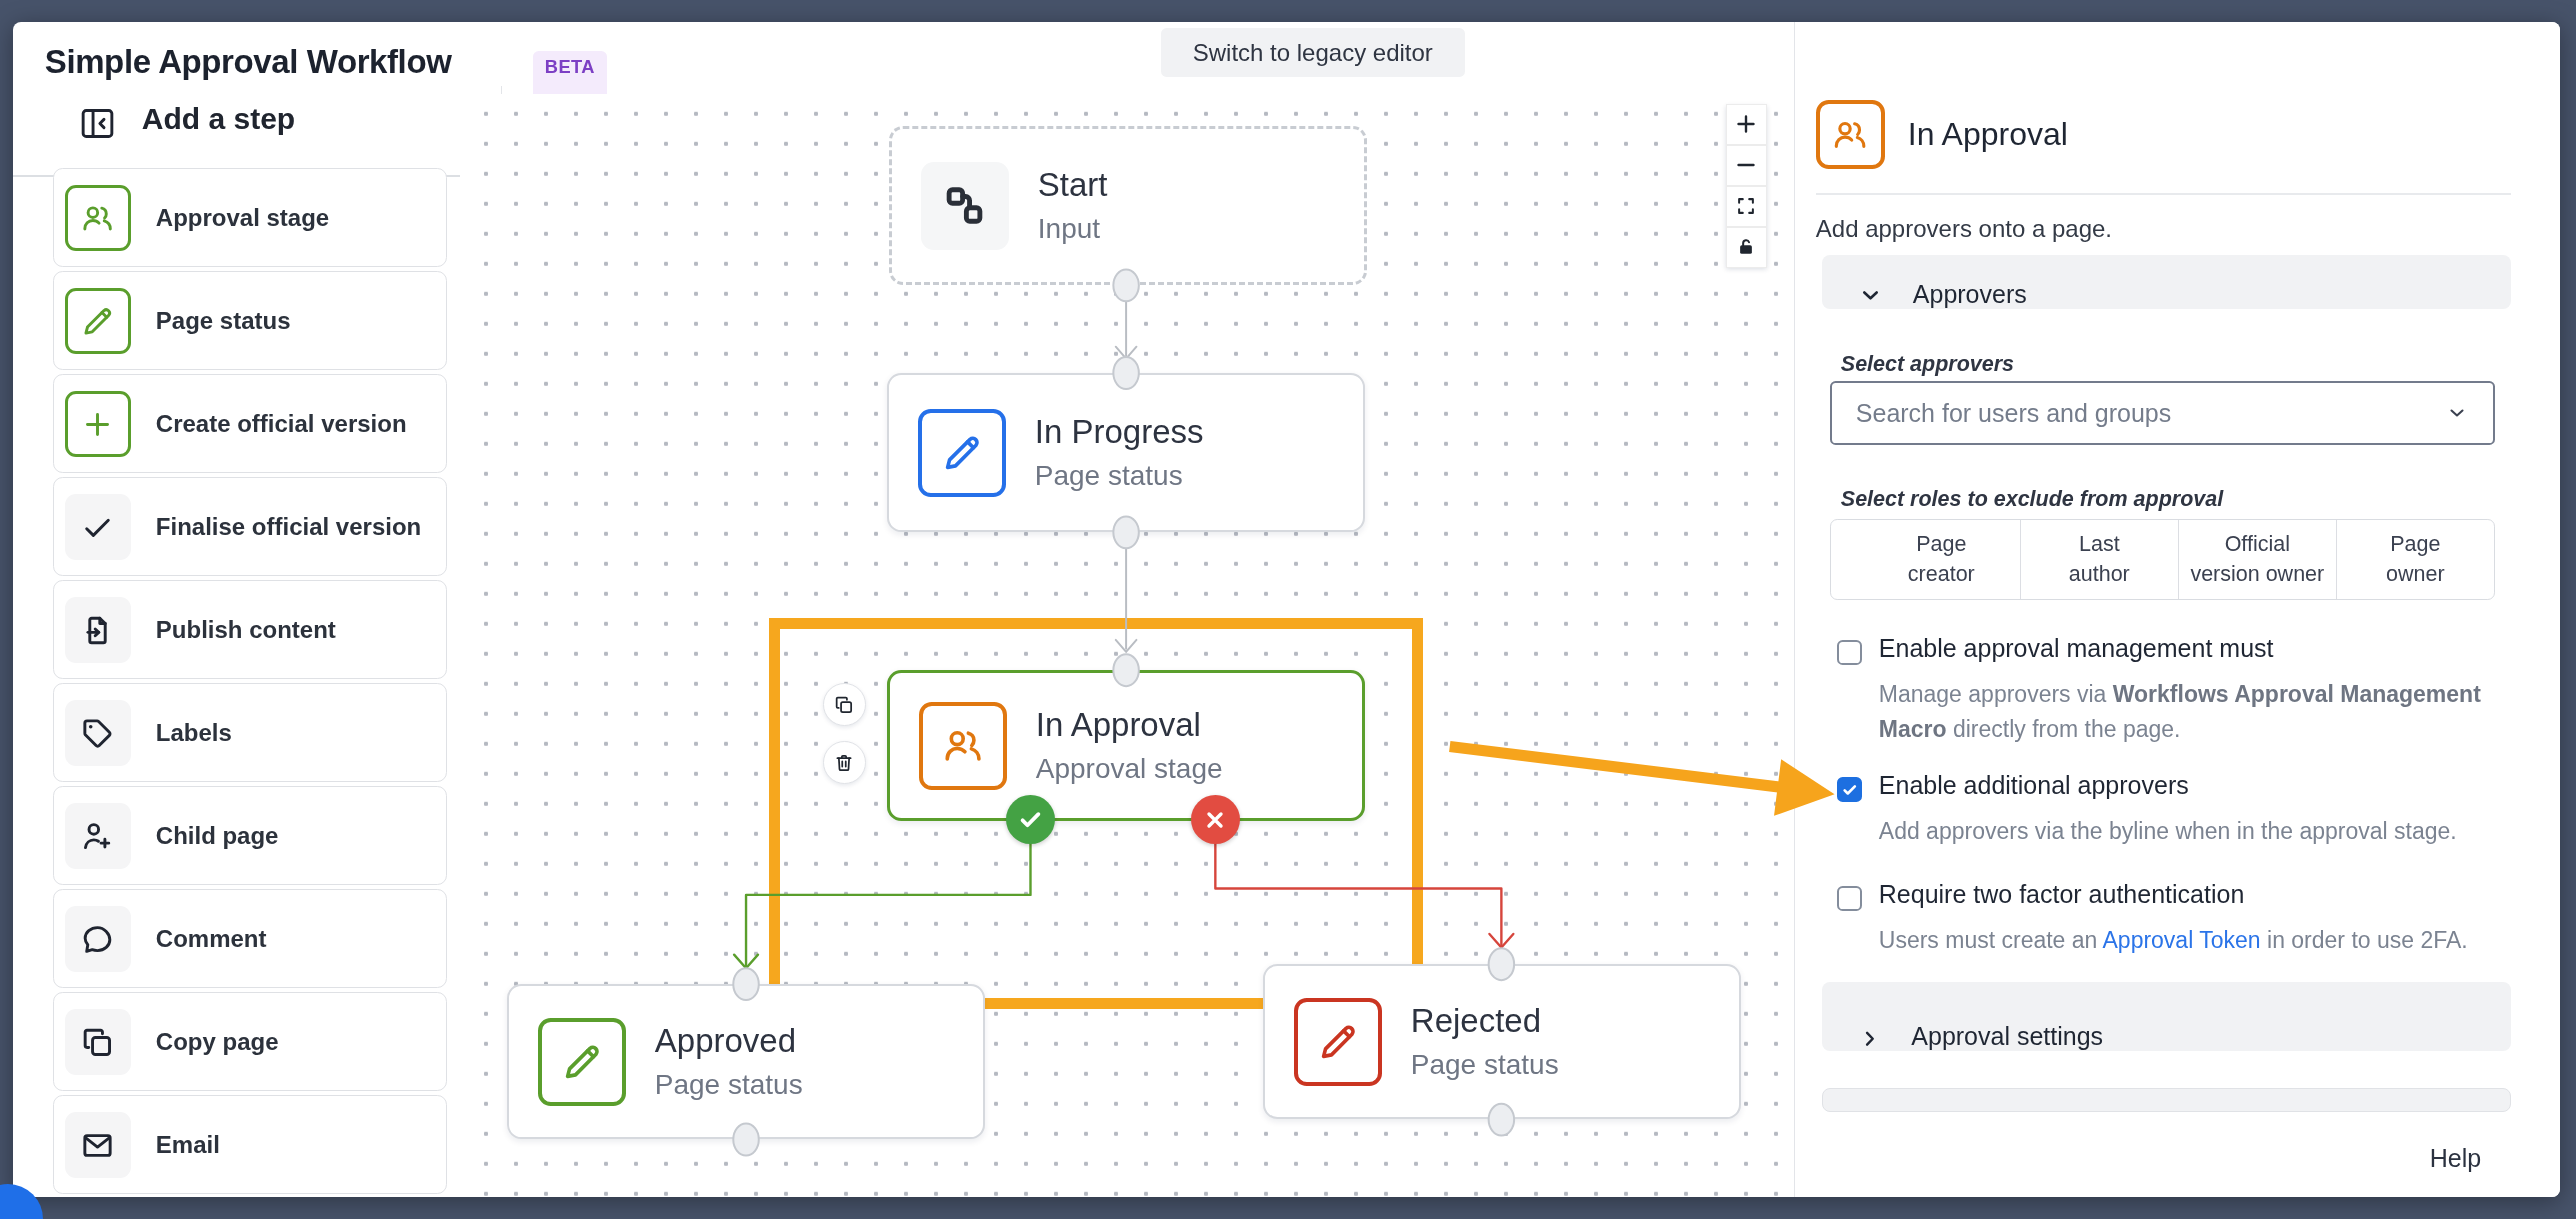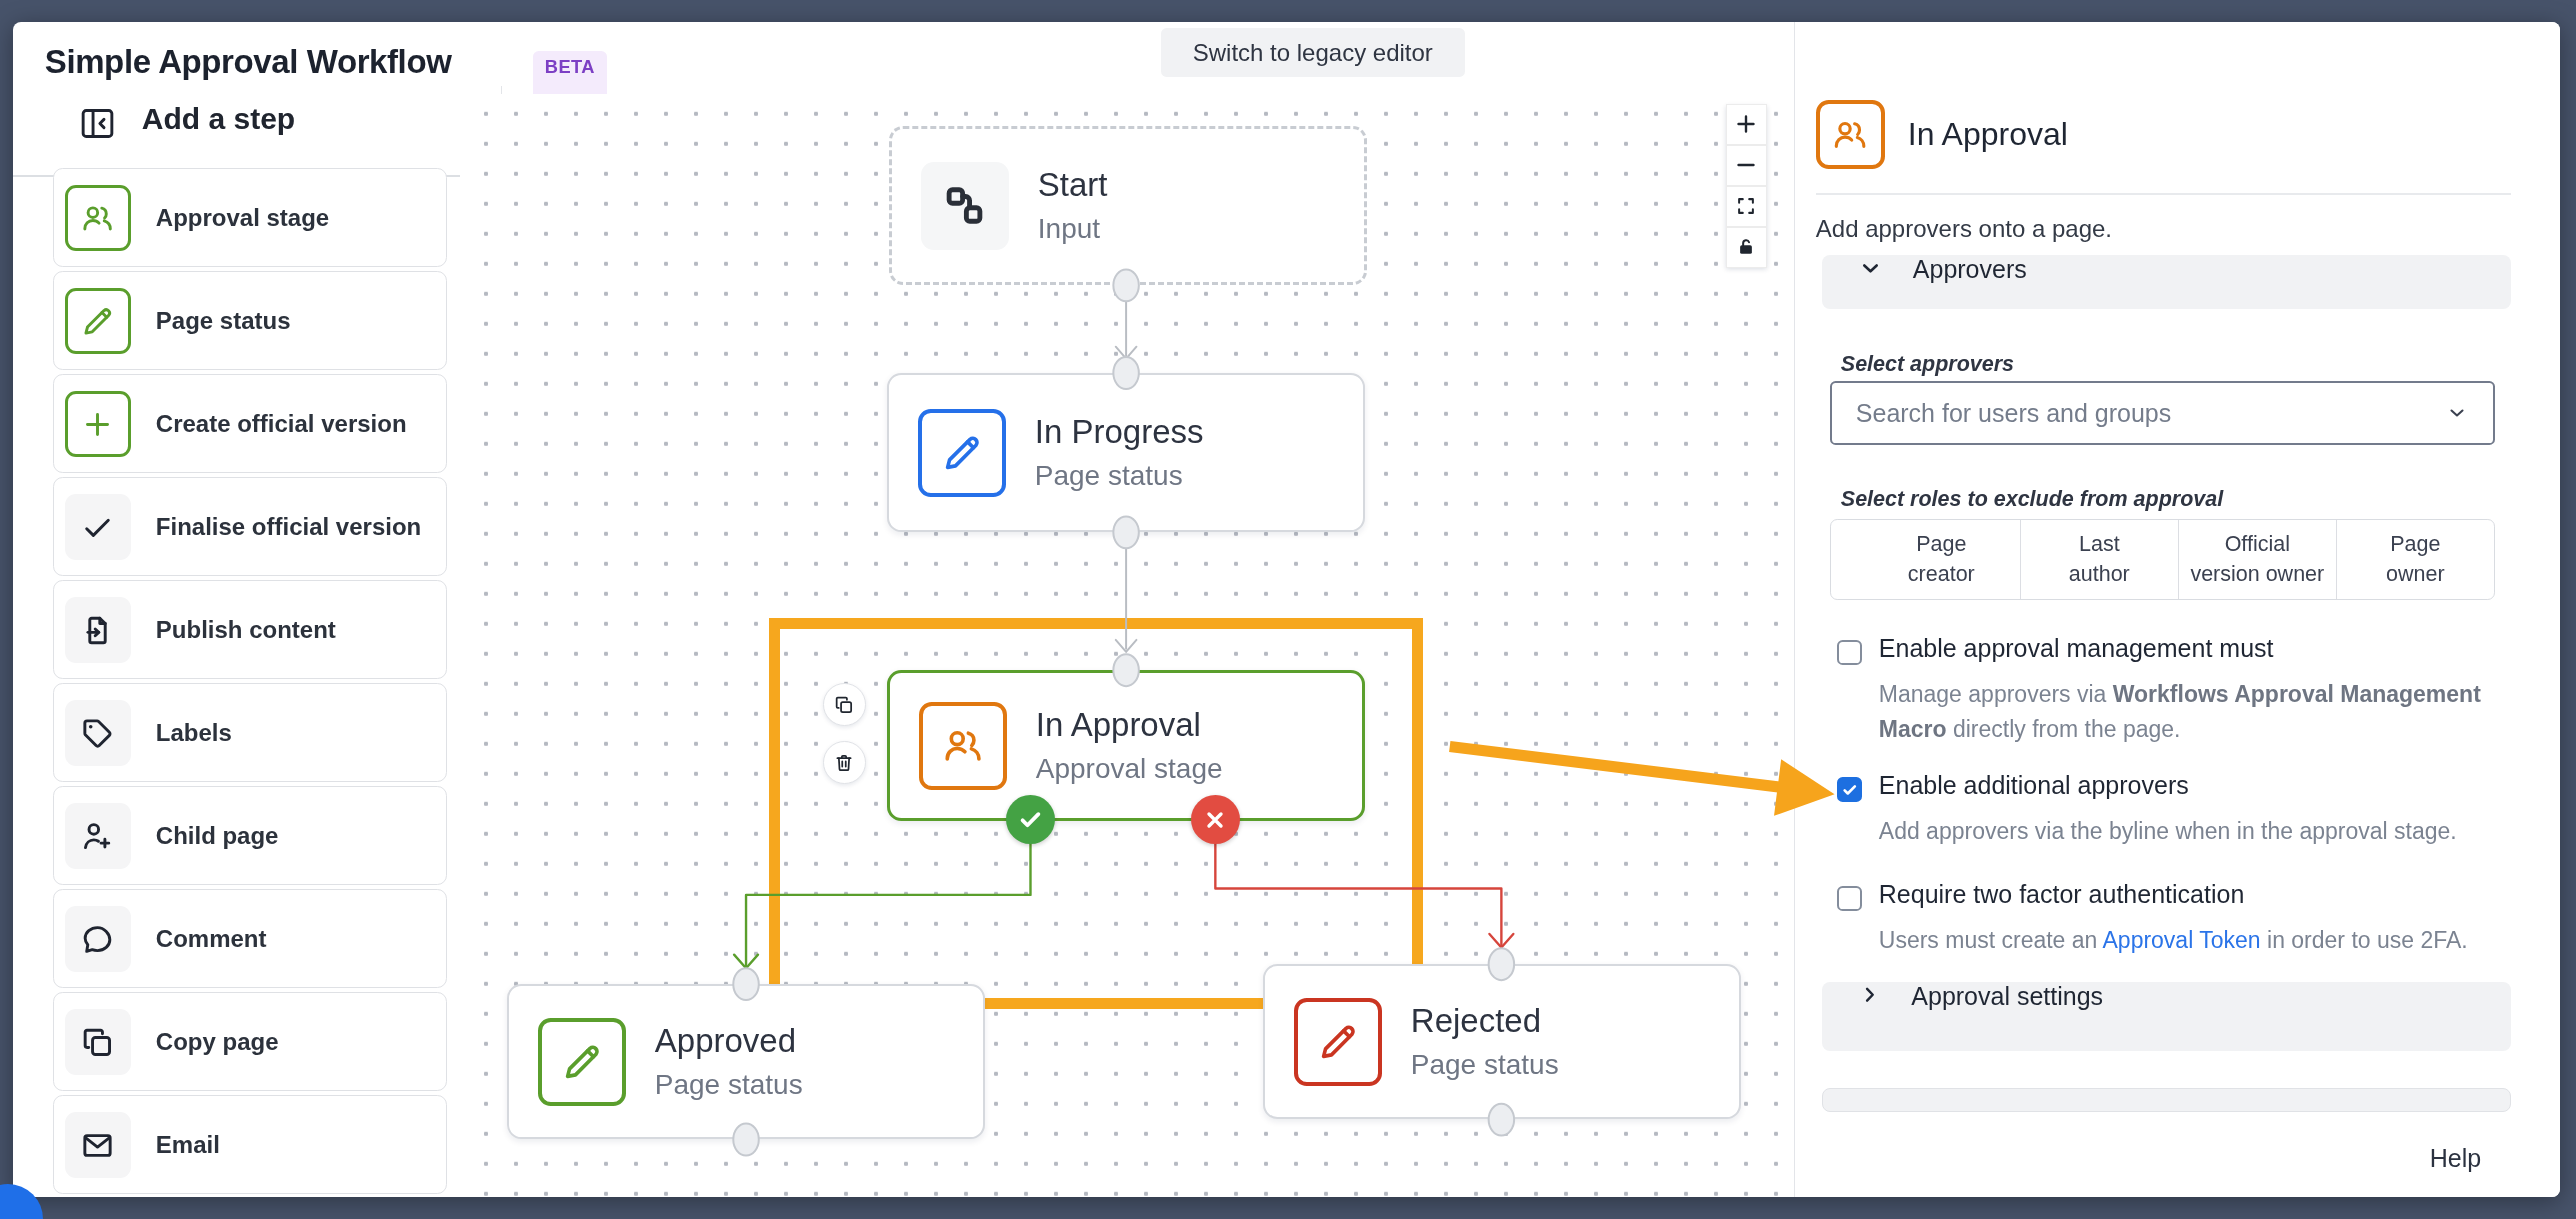--- a/index.html
+++ b/index.html
@@ -67,21 +67,21 @@
           justify-content:center; color:#20262f; cursor:pointer; }
 
   
   .panel { position:absolute; left:1781px; top:0; width:767px; height:1175px; background:#fff; border-left:1.6px solid #e3e5e9; }
   .p-icon { position:absolute; left:21px; top:78px; width:69px; height:69px; border:4px solid #e0770f; border-radius:12.8px;
             color:#e0770f; display:flex; align-items:center; justify-content:center; }
   .p-title { position:absolute; left:113px; top:94px; font-size:32px; color:#1f2633; }
   .p-div { position:absolute; left:21px; top:171px; width:695px; height:1.6px; background:#e8eaed; }
   .p-desc { position:absolute; left:21px; top:193px; font-size:24px; color:#333a46; }
   .sect { position:absolute; left:27px; width:689px; background:#f1f2f4; border-radius:8px;
-          display:flex; align-items:flex-start; gap:29px; padding-left:35px; font-size:25px; color:#1f2633; cursor:pointer;}
+          display:flex; align-items:flex-end; gap:29px; padding-left:35px; font-size:25px; color:#1f2633; cursor:pointer;}
   .sect svg { flex:none; }
   .p-label { position:absolute; left:46px; font-size:21.5px; font-weight:700; color:#2f3542;font-style:italic; }
   .selbox { position:absolute; left:35px; top:359px; width:665px; height:64px; border:2.4px solid #737b8c; border-radius:5.6px;
             display:flex; align-items:center; padding:0 24px; cursor:pointer;}
   .selbox .ph { font-size:25px; color:#747c8b; flex:1; }
   .roles { position:absolute; left:35px; top:497px; width:665px; height:81px; border:1.6px solid #d9dce1; border-radius:7.2px;
            display:flex; background:#fff; overflow:hidden;padding-left:32px; }
   .role { flex:1; display:flex; flex-direction:column; align-items:center; justify-content:center; font-size:21.5px;
           color:#3b4150; line-height:29.5px; border-right:1.6px solid #dcdee3; cursor:pointer; text-align:center;}
   .role:last-child { border-right:none; }

